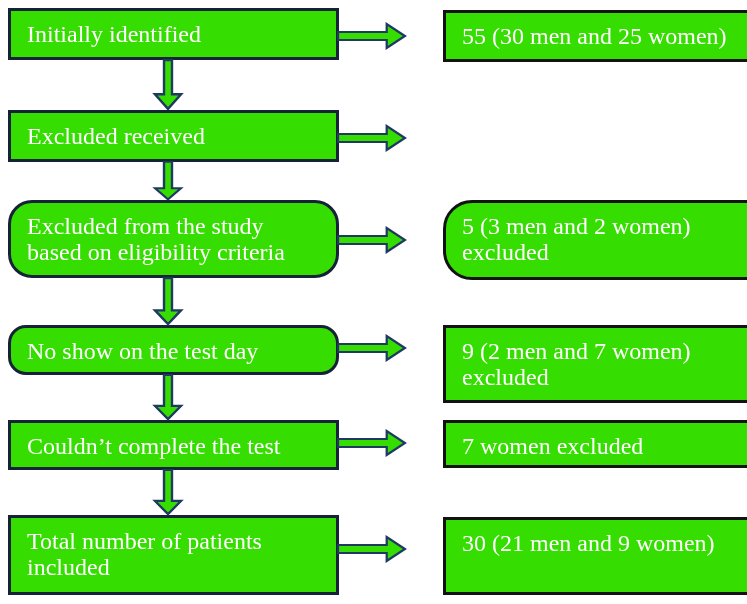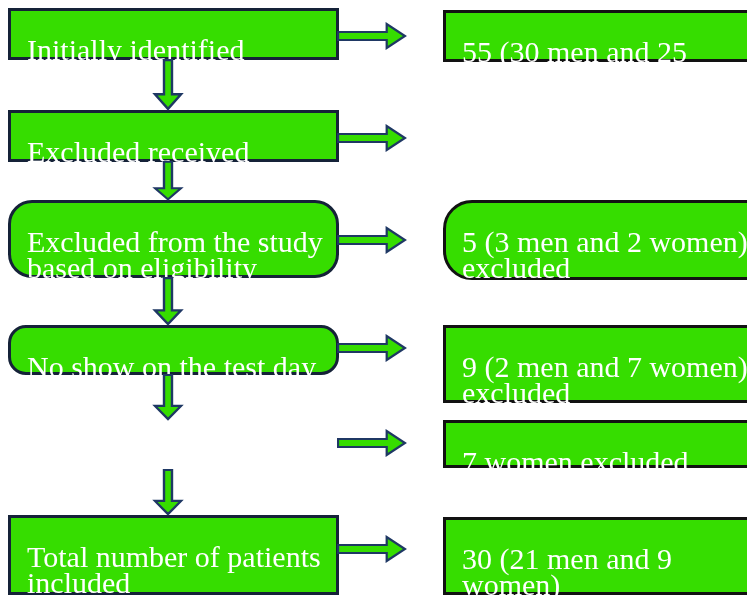--- a/index.html
+++ b/index.html
@@ -13,23 +13,23 @@
     height: 604px;
     background: #ffffff;
     font-family: "Liberation Serif", "DejaVu Serif", serif;
     overflow: hidden;
   }
   .box {
     position: absolute;
     box-sizing: border-box;
     background: var(--box-fill, #36dd00);
     color: var(--text-color, #ffffff);
-    font-size: 30px;
+    font-size: 24px;
     line-height: 26px;
-    padding: 26px 12px 0 16px;
+    padding: 10px 12px 0 16px;
     white-space: pre-line;
   }
   .box.left-col {
     left: 8px;
     width: 331px;
     border: 3px solid var(--left-box-border, #152238);
   }
   .box.right-col {
     left: 407px;
     width: 332px;
@@ -48,20 +48,21 @@
 </head>
 <body>
 
 <div class="stage">
 
   <div class="box left-col" style="top:8px;   height:52px;">Initially identified</div>
   <div class="box left-col" style="top:110px; height:52px;">Excluded received</div>
   <div class="box left-col" style="top:200px; height:78px;border-radius:24px;">Excluded from the study
 based on eligibility criteria</div>
   <div class="box left-col" style="top:325px; height:50px;border-radius:18px;">No show on the test day</div>
+  <div class="box left-col" style="top:420px; height:50px;">Couldn’t complete the test</div>
   <div class="box left-col" style="top:515px; height:80px;">Total number of patients
 included</div>
 
   <div class="box right-col" style="top:10px;  height:52px;">55 (30 men and 25 women)</div>
   <div class="box right-col" style="top:200px; height:80px;border-radius:29px;">5 (3 men and 2 women)
 excluded</div>
   <div class="box right-col" style="top:325px; height:78px;">9 (2 men and 7 women)
 excluded</div>
   <div class="box right-col" style="top:420px; height:48px;">7 women excluded</div>
   <div class="box right-col" style="top:517px; height:78px;">30 (21 men and 9 women)</div>

